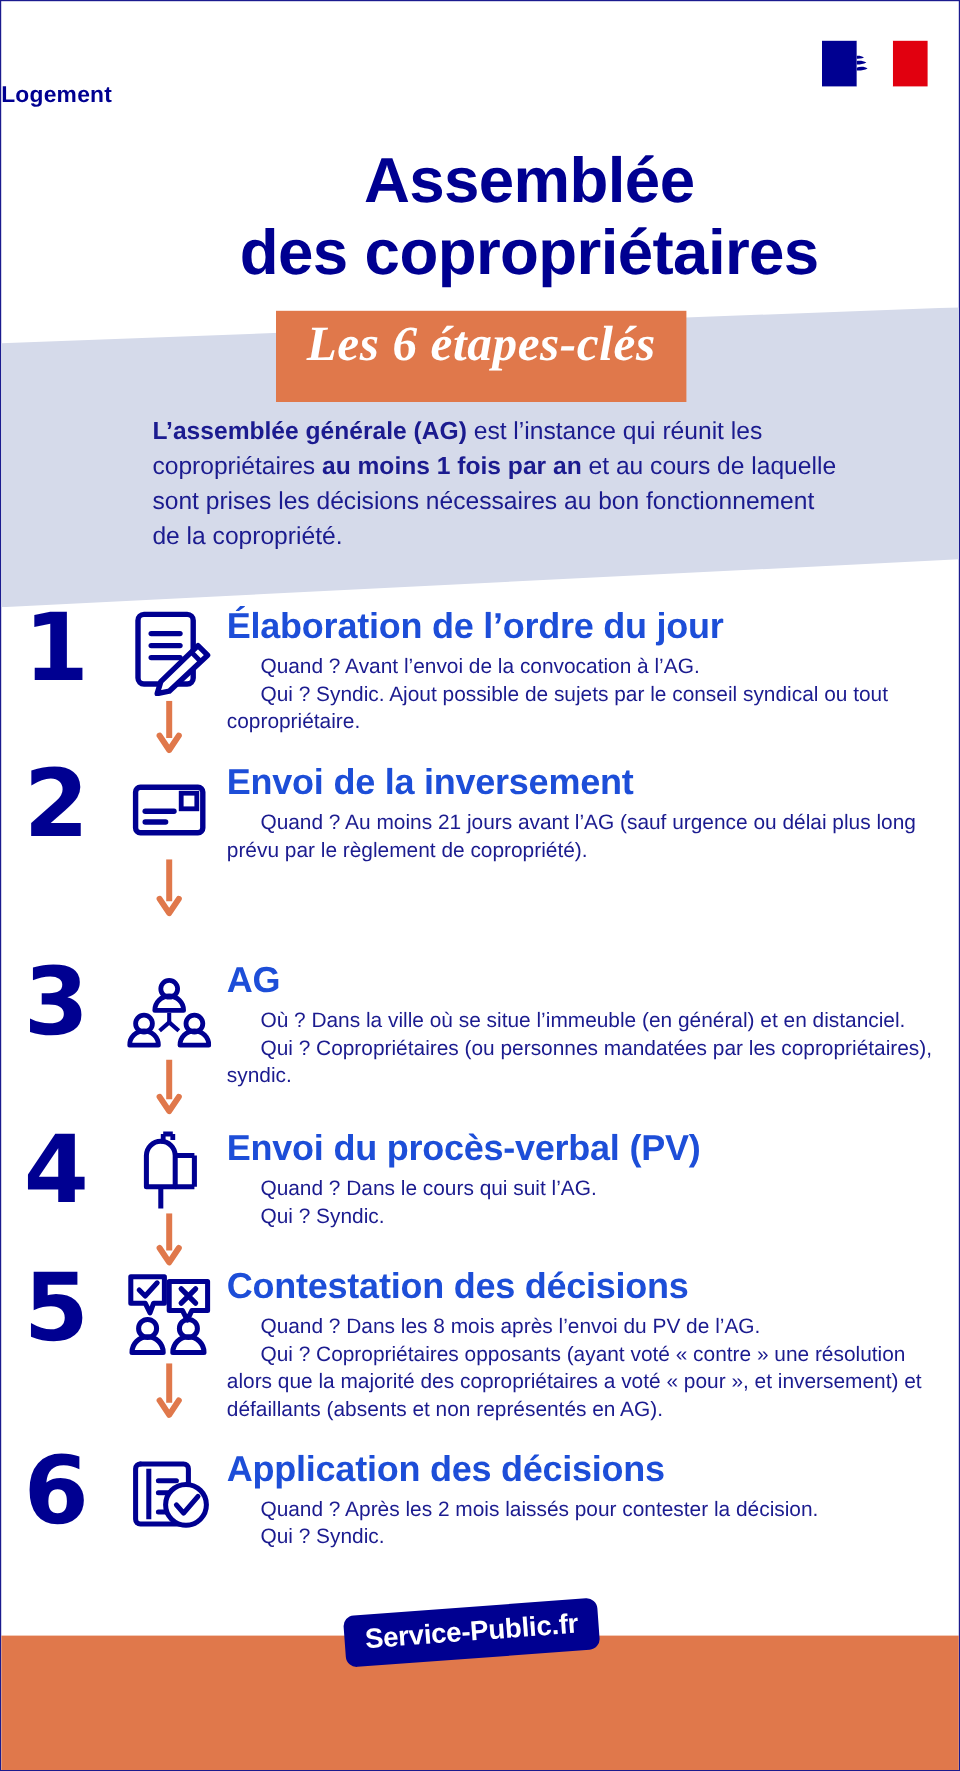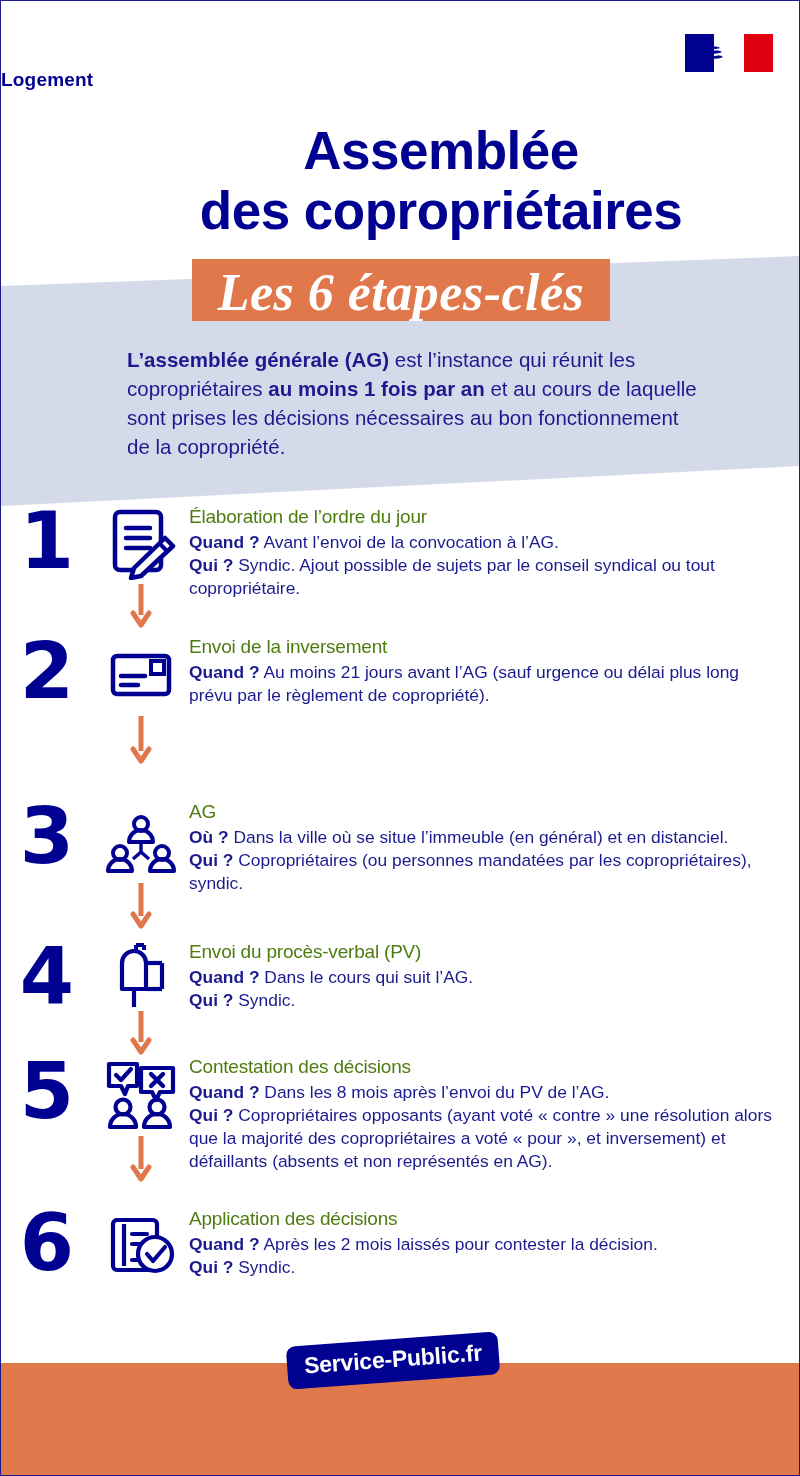--- a/index.html
+++ b/index.html
@@ -48,22 +48,22 @@
     color:#000091;font-weight:bold;font-size:53px;line-height:1.14;
     letter-spacing:-.5px;z-index:4;margin-left:40px;
   }
   .title .l2{display:block;}
   .subtitle-wrap{
     position:absolute;top:258px;left:0;width:800px;text-align:center;z-index:4;
   }
   .subtitle{
     display:inline-block;background:#e0784b;color:#ffffff;
     font-family:"Liberation Serif", serif;
-    font-style:italic;font-weight:bold;font-size:52px;
-    padding:5px 26px 0 26px;line-height:1.1;letter-spacing:.5px;
+    font-style:italic;font-weight:bold;font-size:41px;
+    padding:5px 26px 26px 26px;line-height:1.1;letter-spacing:.5px;
   }
 
   
   .intro{
     position:absolute;top:344px;left:126px;width:580px;z-index:4;
     color:#1b1b8f;font-size:20.5px;line-height:1.42;
   }
   .intro b{font-weight:bold;}
 
   
@@ -72,25 +72,25 @@
   .step-num{
     width:92px;flex:0 0 92px;text-align:center;
     color:#000091;font-size:78px;font-weight:bold;line-height:.9;
     font-family:"DejaVu Sans", sans-serif;
   }
   .step-icon{
     width:96px;flex:0 0 96px;display:flex;flex-direction:column;align-items:center;
   }
   .step-body{flex:1;padding-right:16px;}
   .step-title{
-    color:#4d7c0f;font-size:19px;font-weight:normal;line-height:1.15;
+    color:#1d4ed8;font-size:30px;font-weight:bold;line-height:1.15;
     margin:0 0 3px 0;letter-spacing:-.2px;
   }
   .step-lines{color:#1b1b8f;font-size:17.4px;line-height:1.33;}
-  .step-lines b{font-weight:bold;}
+  .step-lines b{font-weight:normal;margin-left:28px;}
   .arrow{margin-top:4px;}
 
   
   .sp-logo{
     position:absolute;left:286px;top:1338px;z-index:6;
     background:#000091;border-radius:9px;
     transform:rotate(-4.2deg);
     padding:9px 17px 11px 17px;
   }
   .sp-logo span{

